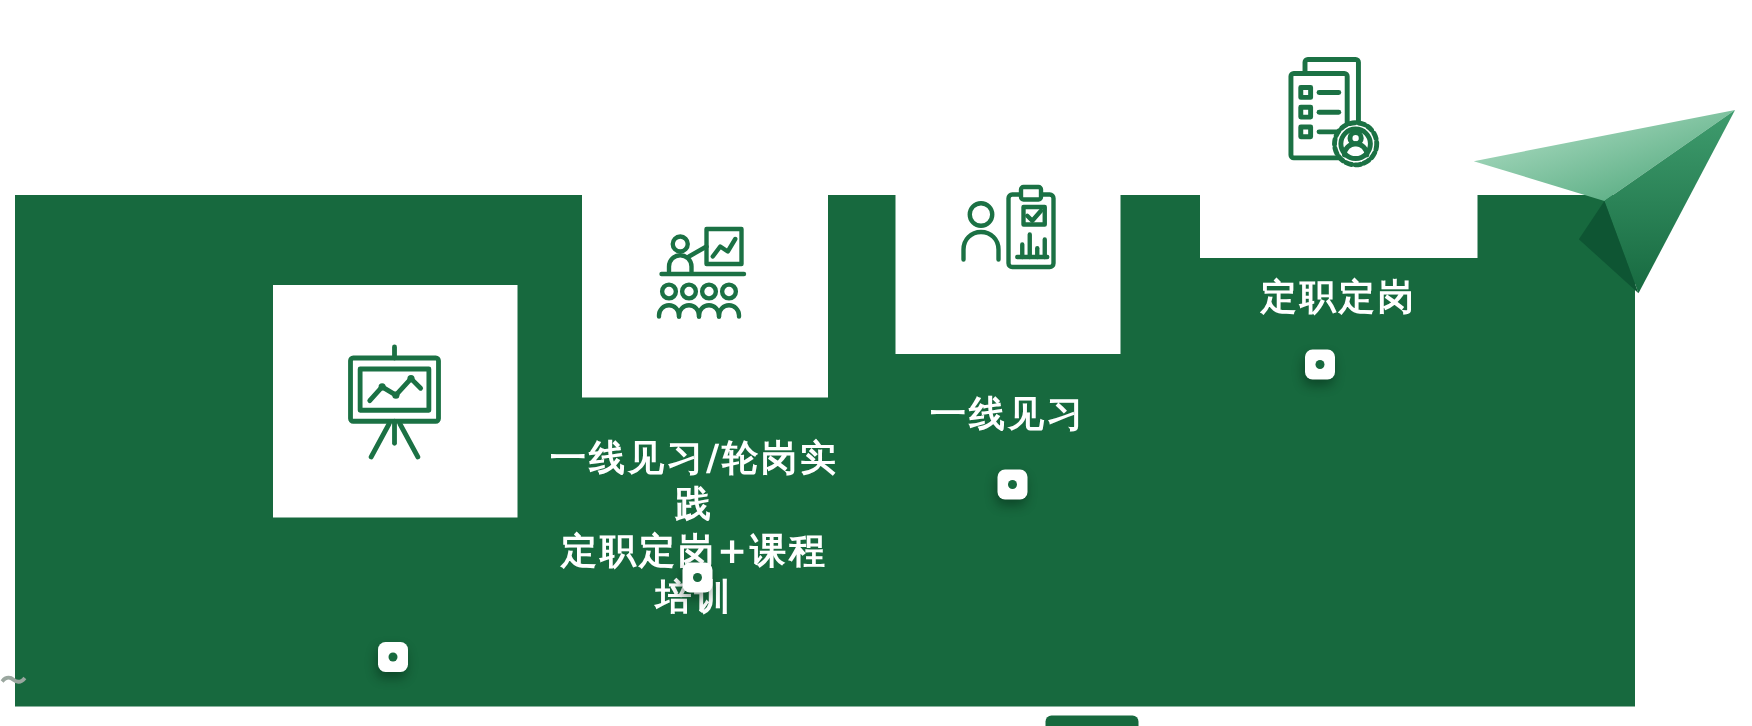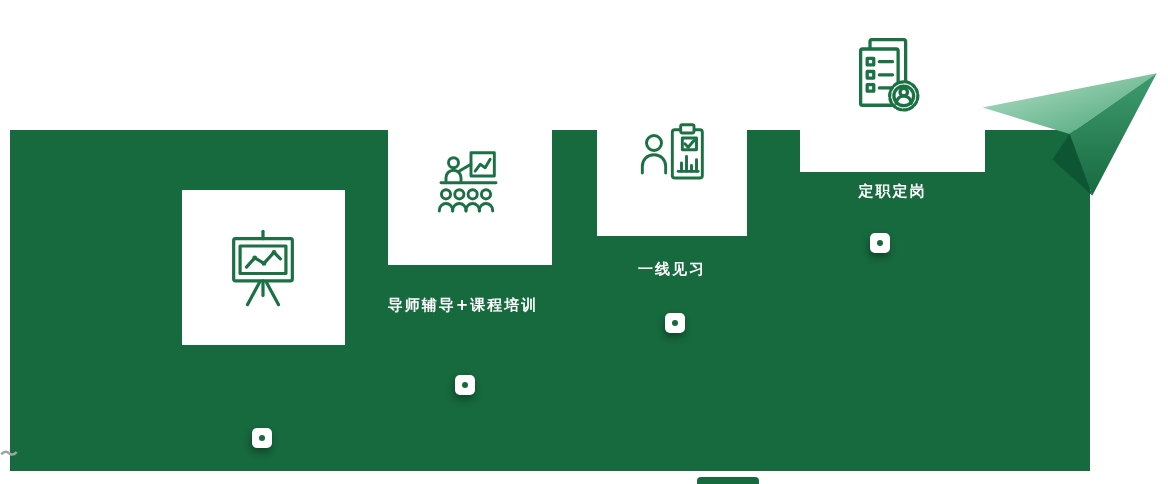--- a/index.html
+++ b/index.html
@@ -20,21 +20,21 @@
   .icon{
     position:absolute;color:var(--icon-green);
     stroke:var(--icon-green);fill:none;stroke-width:3.5;
     stroke-linecap:round;stroke-linejoin:round;
   }
   .icon1{left:219px;top:224px;width:88px;height:88px;}
   .icon2{left:426px;top:146px;width:80px;height:80px;}
   .icon3{left:634px;top:118px;width:80px;height:80px;}
   .icon4{left:840px;top:34px;width:90px;height:90px;}
   .label{
-    position:absolute;color:#fff;font-weight:700;font-size:15px;
+    position:absolute;color:#fff;font-weight:700;font-size:24px;
     letter-spacing:2px;text-align:center;
   }
   .label1{left:182px;top:374px;width:163px;}
   .label2{left:363px;top:290px;width:200px;line-height:31px;}
   .label3{left:597px;top:260px;width:150px;}
   .label4{left:800px;top:182px;width:185px;}
   .marker{
     position:absolute;width:20px;height:20px;background:#fff;border-radius:5px;
     box-shadow:-1px 4px 7px rgba(0,30,15,.45);
     display:flex;align-items:center;justify-content:center;
@@ -112,21 +112,22 @@
     <line x1="42" y1="29.5" x2="56" y2="29.5"></line>
     <line x1="42" y1="43.5" x2="56" y2="43.5"></line>
     <line x1="42" y1="57.5" x2="56" y2="57.5"></line>
     <circle cx="68" cy="66" r="15" fill="#fff" stroke-dasharray="4 2.6"></circle>
     <circle cx="68" cy="66" r="10.5" fill="#fff"></circle>
     <circle cx="68" cy="62" r="4"></circle>
     <path d="M60,74 a8,8 0 0 1 16,0"></path>
   </svg>
 
   <div class="label label2">
-    <div>导师辅导+课程培训</div>
+    <div>一线见习/轮岗实践</div>
+    <div>定职定岗+课程培训</div>
   </div>
   <div class="label label3">一线见习</div>
   <div class="label label4">定职定岗</div>
 
   <div class="marker m1">
       <span class="dot"></span>
     </div>
   <div class="marker m2">
       <span class="dot"></span>
     </div>

